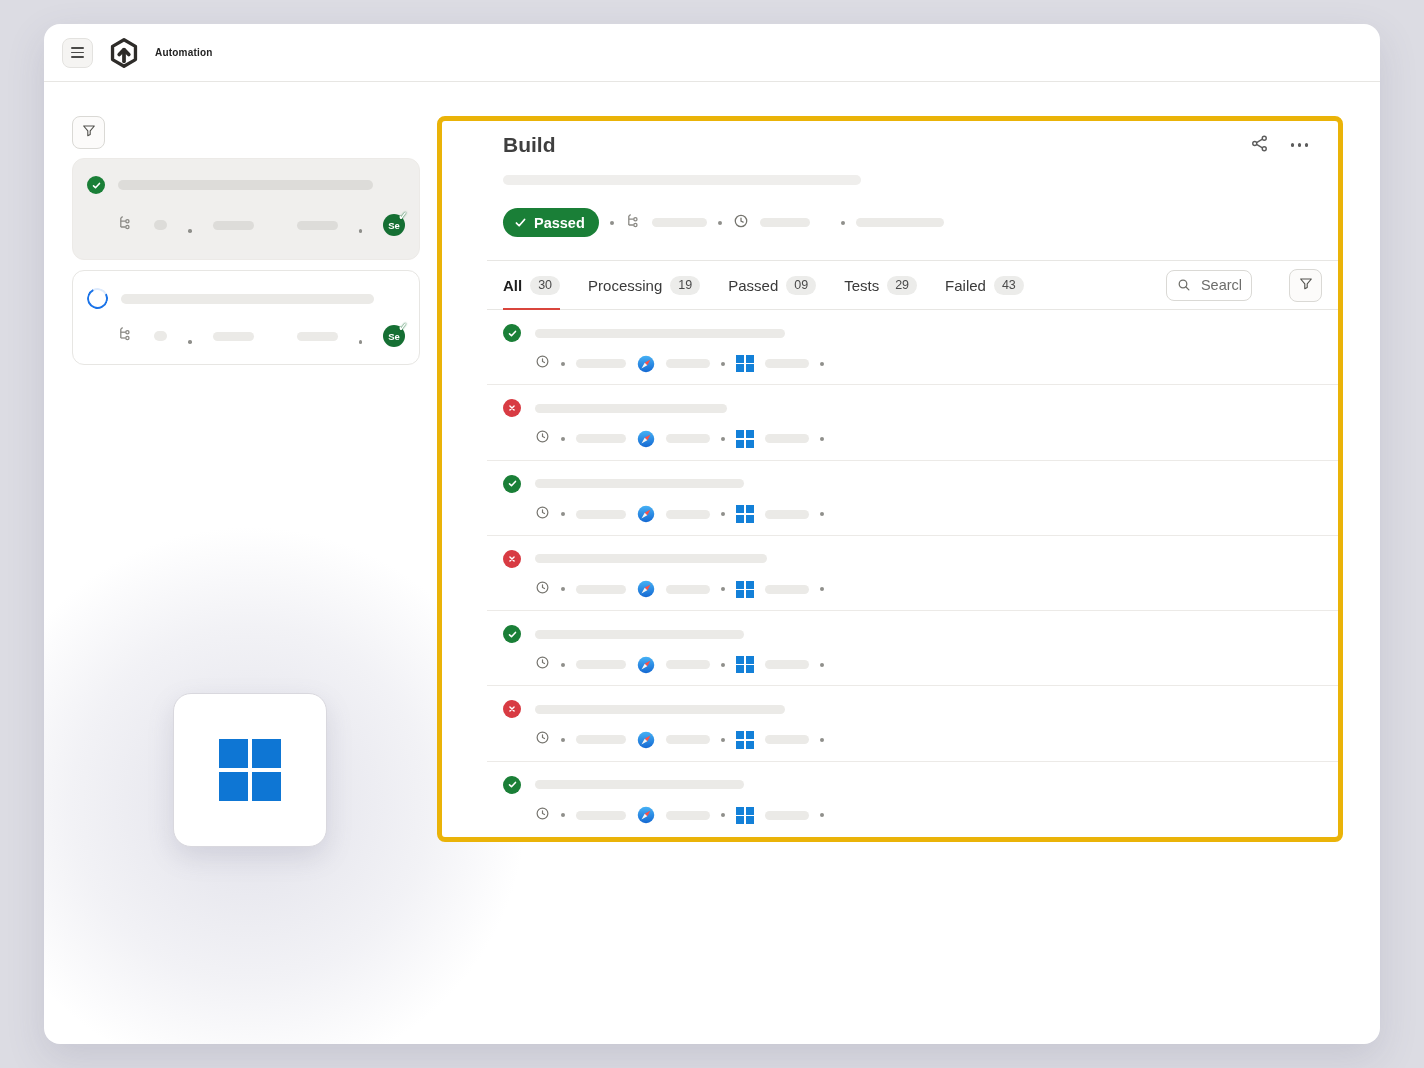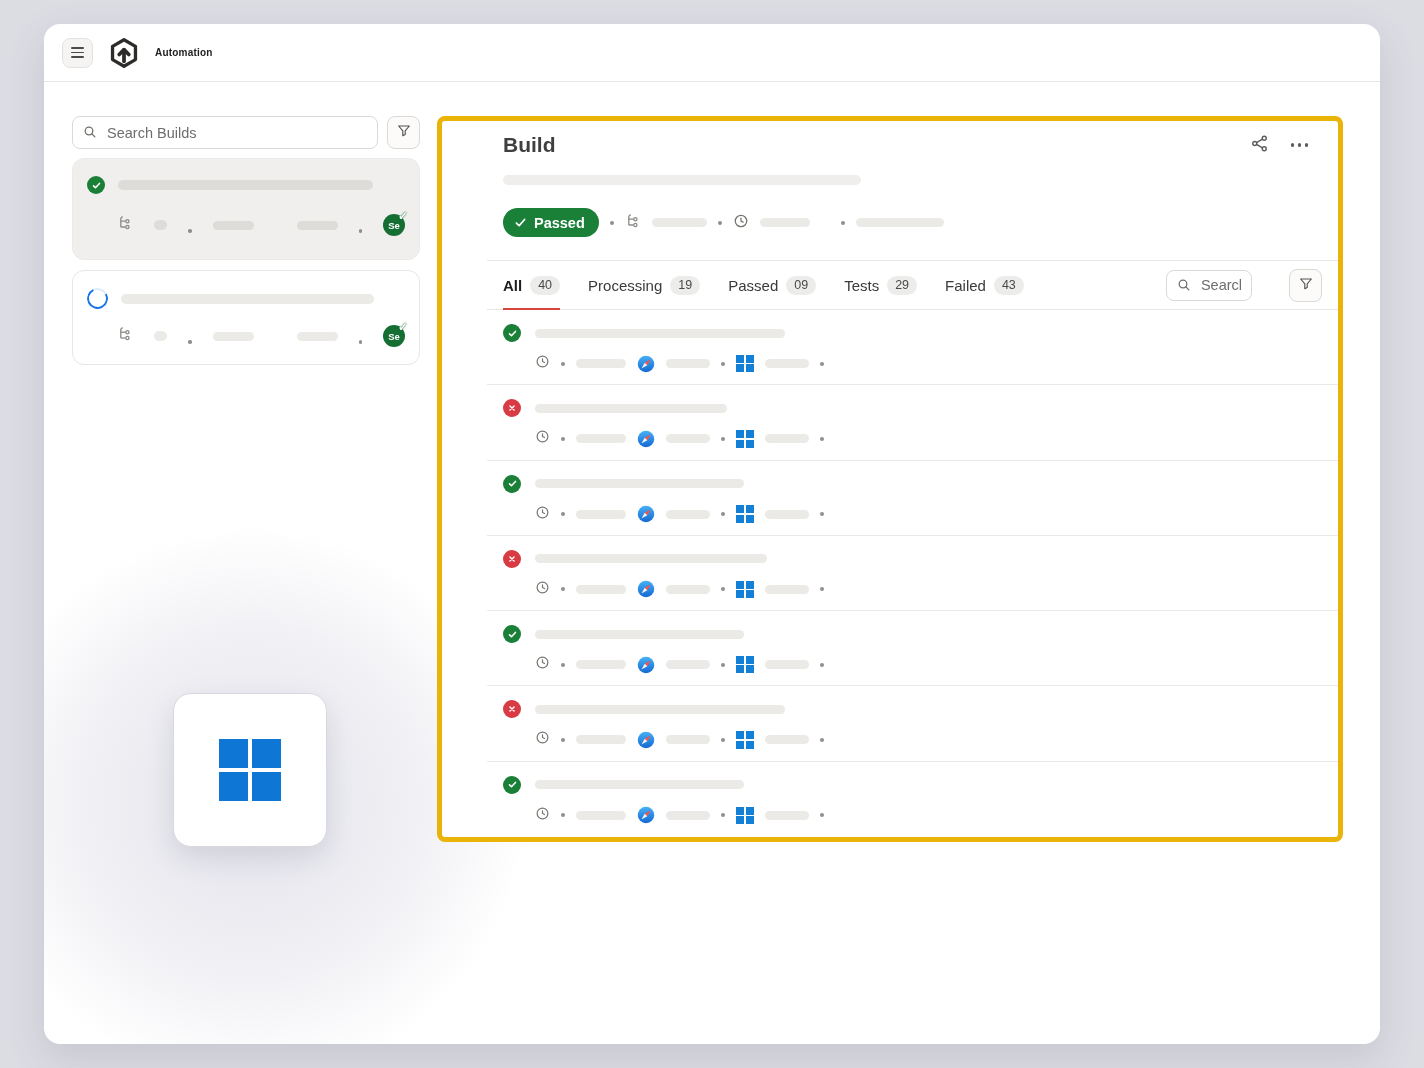--- a/index.html
+++ b/index.html
@@ -217,29 +217,20 @@
       </svg>
     </div>
     <div class="app-title">Automation</div>
   </div>
 
   <div class="app-body">
     <div class="glow"></div>
 
     <div class="sidebar">
       <div class="search-row">
-        <div class="search-box">
-          <span class="mag">
-            <svg width="16" height="16" viewBox="0 0 24 24" fill="none" stroke="#6f6f6a" stroke-width="1.9">
-                <circle cx="10.5" cy="10.5" r="5.7"></circle>
-                <path d="M15 15 L19.3 19.3" stroke-linecap="round"></path>
-              </svg>
-          </span>
-          <input type="text" placeholder="Search Builds" style="">
-        </div>
         <button class="filter-btn">
           <span>
             <svg width="16" height="16" viewBox="0 0 24 24" fill="none" stroke="#53534e" stroke-width="1.7" stroke-linejoin="round">
                 <path d="M4 4.5 h16 l-6.2 7.2 v5.4 l-3.6 1.9 v-7.3 Z"></path>
               </svg>
           </span>
         </button>
       </div>
 
       <div class="build-card" data-selected="true">
@@ -354,21 +345,21 @@
           </span>
           <div class="skel meta-skel" style="width:50px"></div>
           <span class="sep-dot" style="margin-left:20px"></span>
           <div class="skel meta-skel" style="width:88px"></div>
         </div>
       </div>
 
       <div class="tabs-row">
         <div class="tab" data-active="true">
           <span>All</span>
-          <span class="count-pill">40</span>
+          <span class="count-pill">30</span>
         </div>
         <div class="tab" data-active="false">
           <span>Processing</span>
           <span class="count-pill">19</span>
         </div>
         <div class="tab" data-active="false">
           <span>Passed</span>
           <span class="count-pill">09</span>
         </div>
         <div class="tab" data-active="false">

